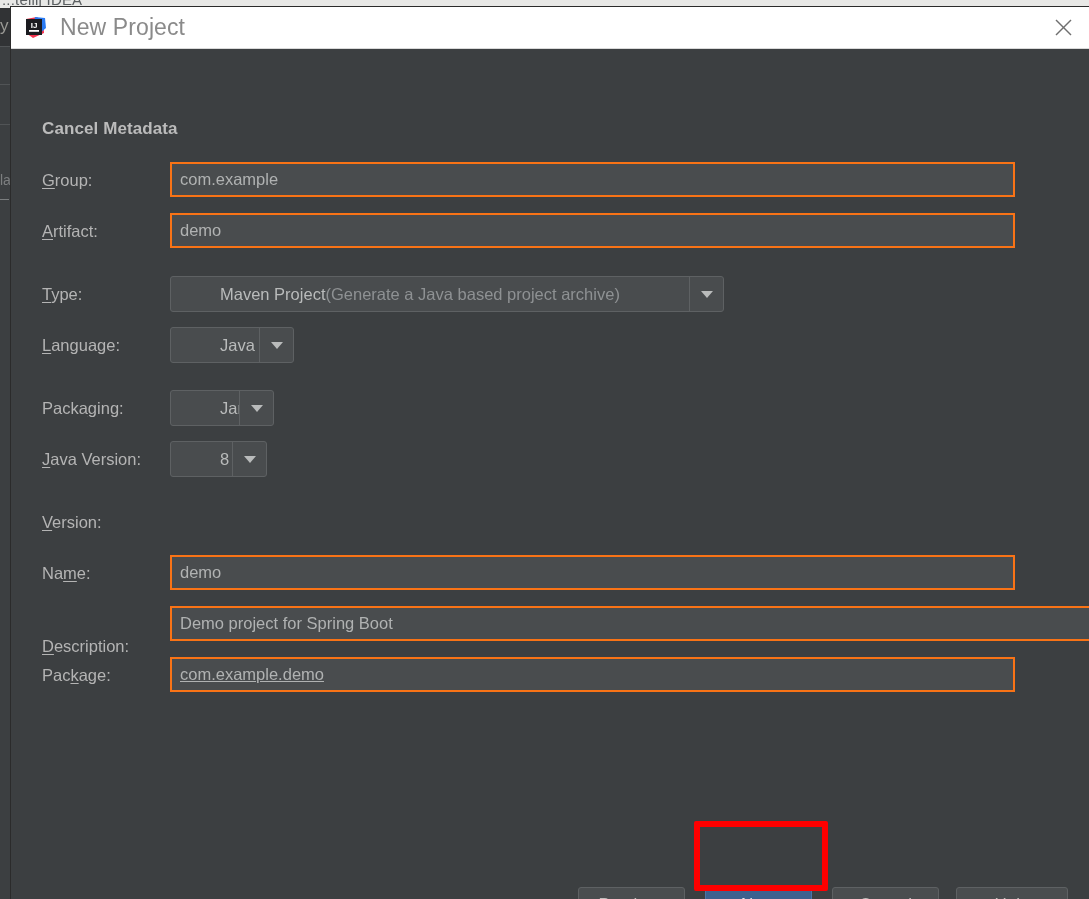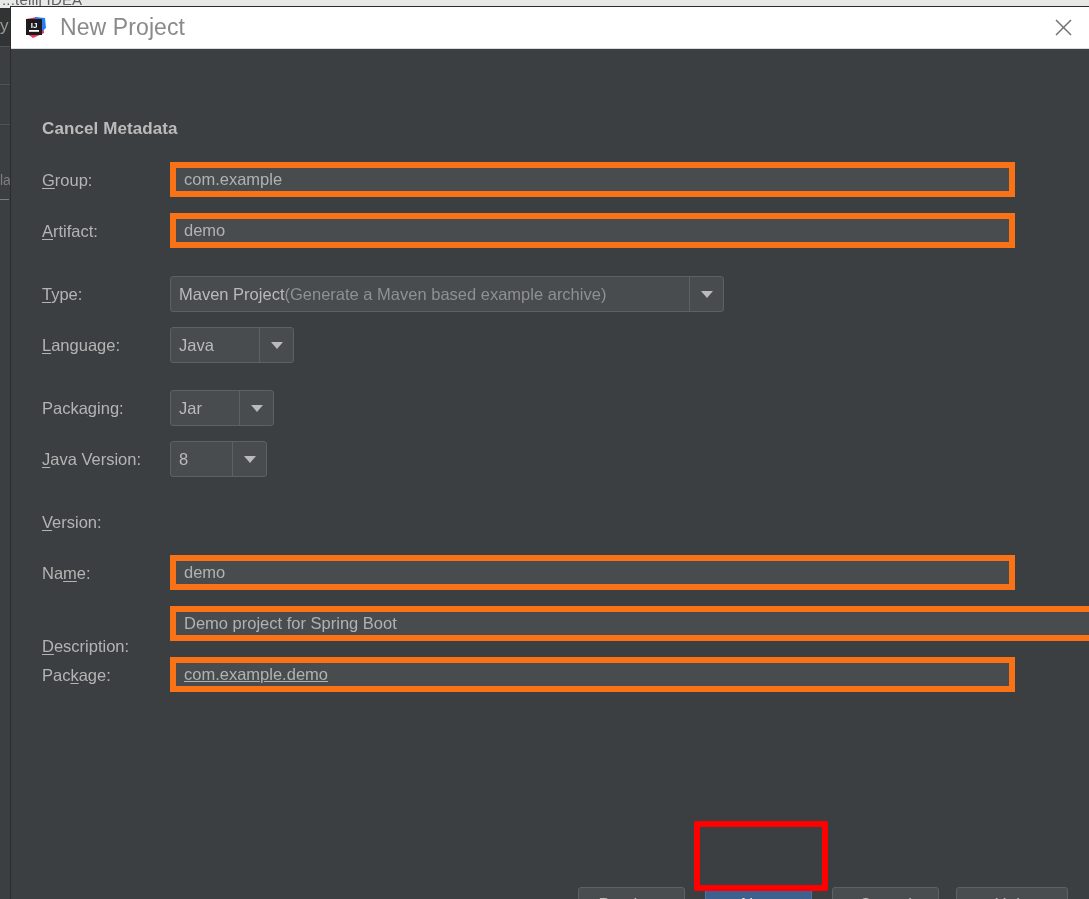--- a/index.html
+++ b/index.html
@@ -149,40 +149,41 @@
     white-space: nowrap;
   }
   .field-label .mn {
     text-decoration: underline;
     text-underline-offset: 2px;
   }
 
   .textfield {
     position: absolute;
     background: #494c4e;
-    border: 6px solid #f97316;
+    border: 2px solid #f97316;
     box-sizing: border-box;
     display: flex;
     align-items: center;
     padding-left: 8px;
     color: #b0b2b2;
     font-size: 16.5px;
     white-space: nowrap;
     overflow: hidden;
   }
 
   .combo {
     position: absolute;
     box-sizing: border-box;
     background: #494c4e;
     border: 1px solid #5e6163;
     border-radius: 3px;
     display: flex;
     align-items: stretch;
     overflow: hidden;
+    padding-left: 41px;
   }
   .combo .combo-text {
     flex: 1 1 auto;
     display: flex;
     align-items: center;
     padding-left: 8px;
     font-size: 16.5px;
     color: #b9bbbb;
     white-space: nowrap;
     overflow: hidden;
@@ -287,21 +288,21 @@
       <div class="field-label" style="left:31px; top:122px;"><span class="mn">G</span><span>roup:</span></div>
       <div class="textfield" style="left:159px; top:113px; width:845px; height:35px;">com.example</div>
 
       <div class="field-label" style="left:31px; top:173px;"><span class="mn">A</span><span>rtifact:</span></div>
       <div class="textfield" style="left:159px; top:164px; width:845px; height:35px;">demo</div>
 
       <div class="field-label" style="left:31px; top:236px;"><span class="mn">T</span><span>ype:</span></div>
       <div class="combo" style="left:159px; top:227px; width:554px; height:36px;">
         <div class="combo-text">
             <span>Maven Project</span>
-            <span class="dim"> (Generate a Maven based example archive)</span>
+            <span class="dim"> (Generate a Java based project archive)</span>
           </div>
         <div class="combo-arrow">
             <span class="caret"></span>
           </div>
       </div>
 
       <div class="field-label" style="left:31px; top:287px;"><span class="mn">L</span><span>anguage:</span></div>
       <div class="combo" style="left:159px; top:278px; width:124px; height:36px;">
         <div class="combo-text">
             <span>Java</span>

